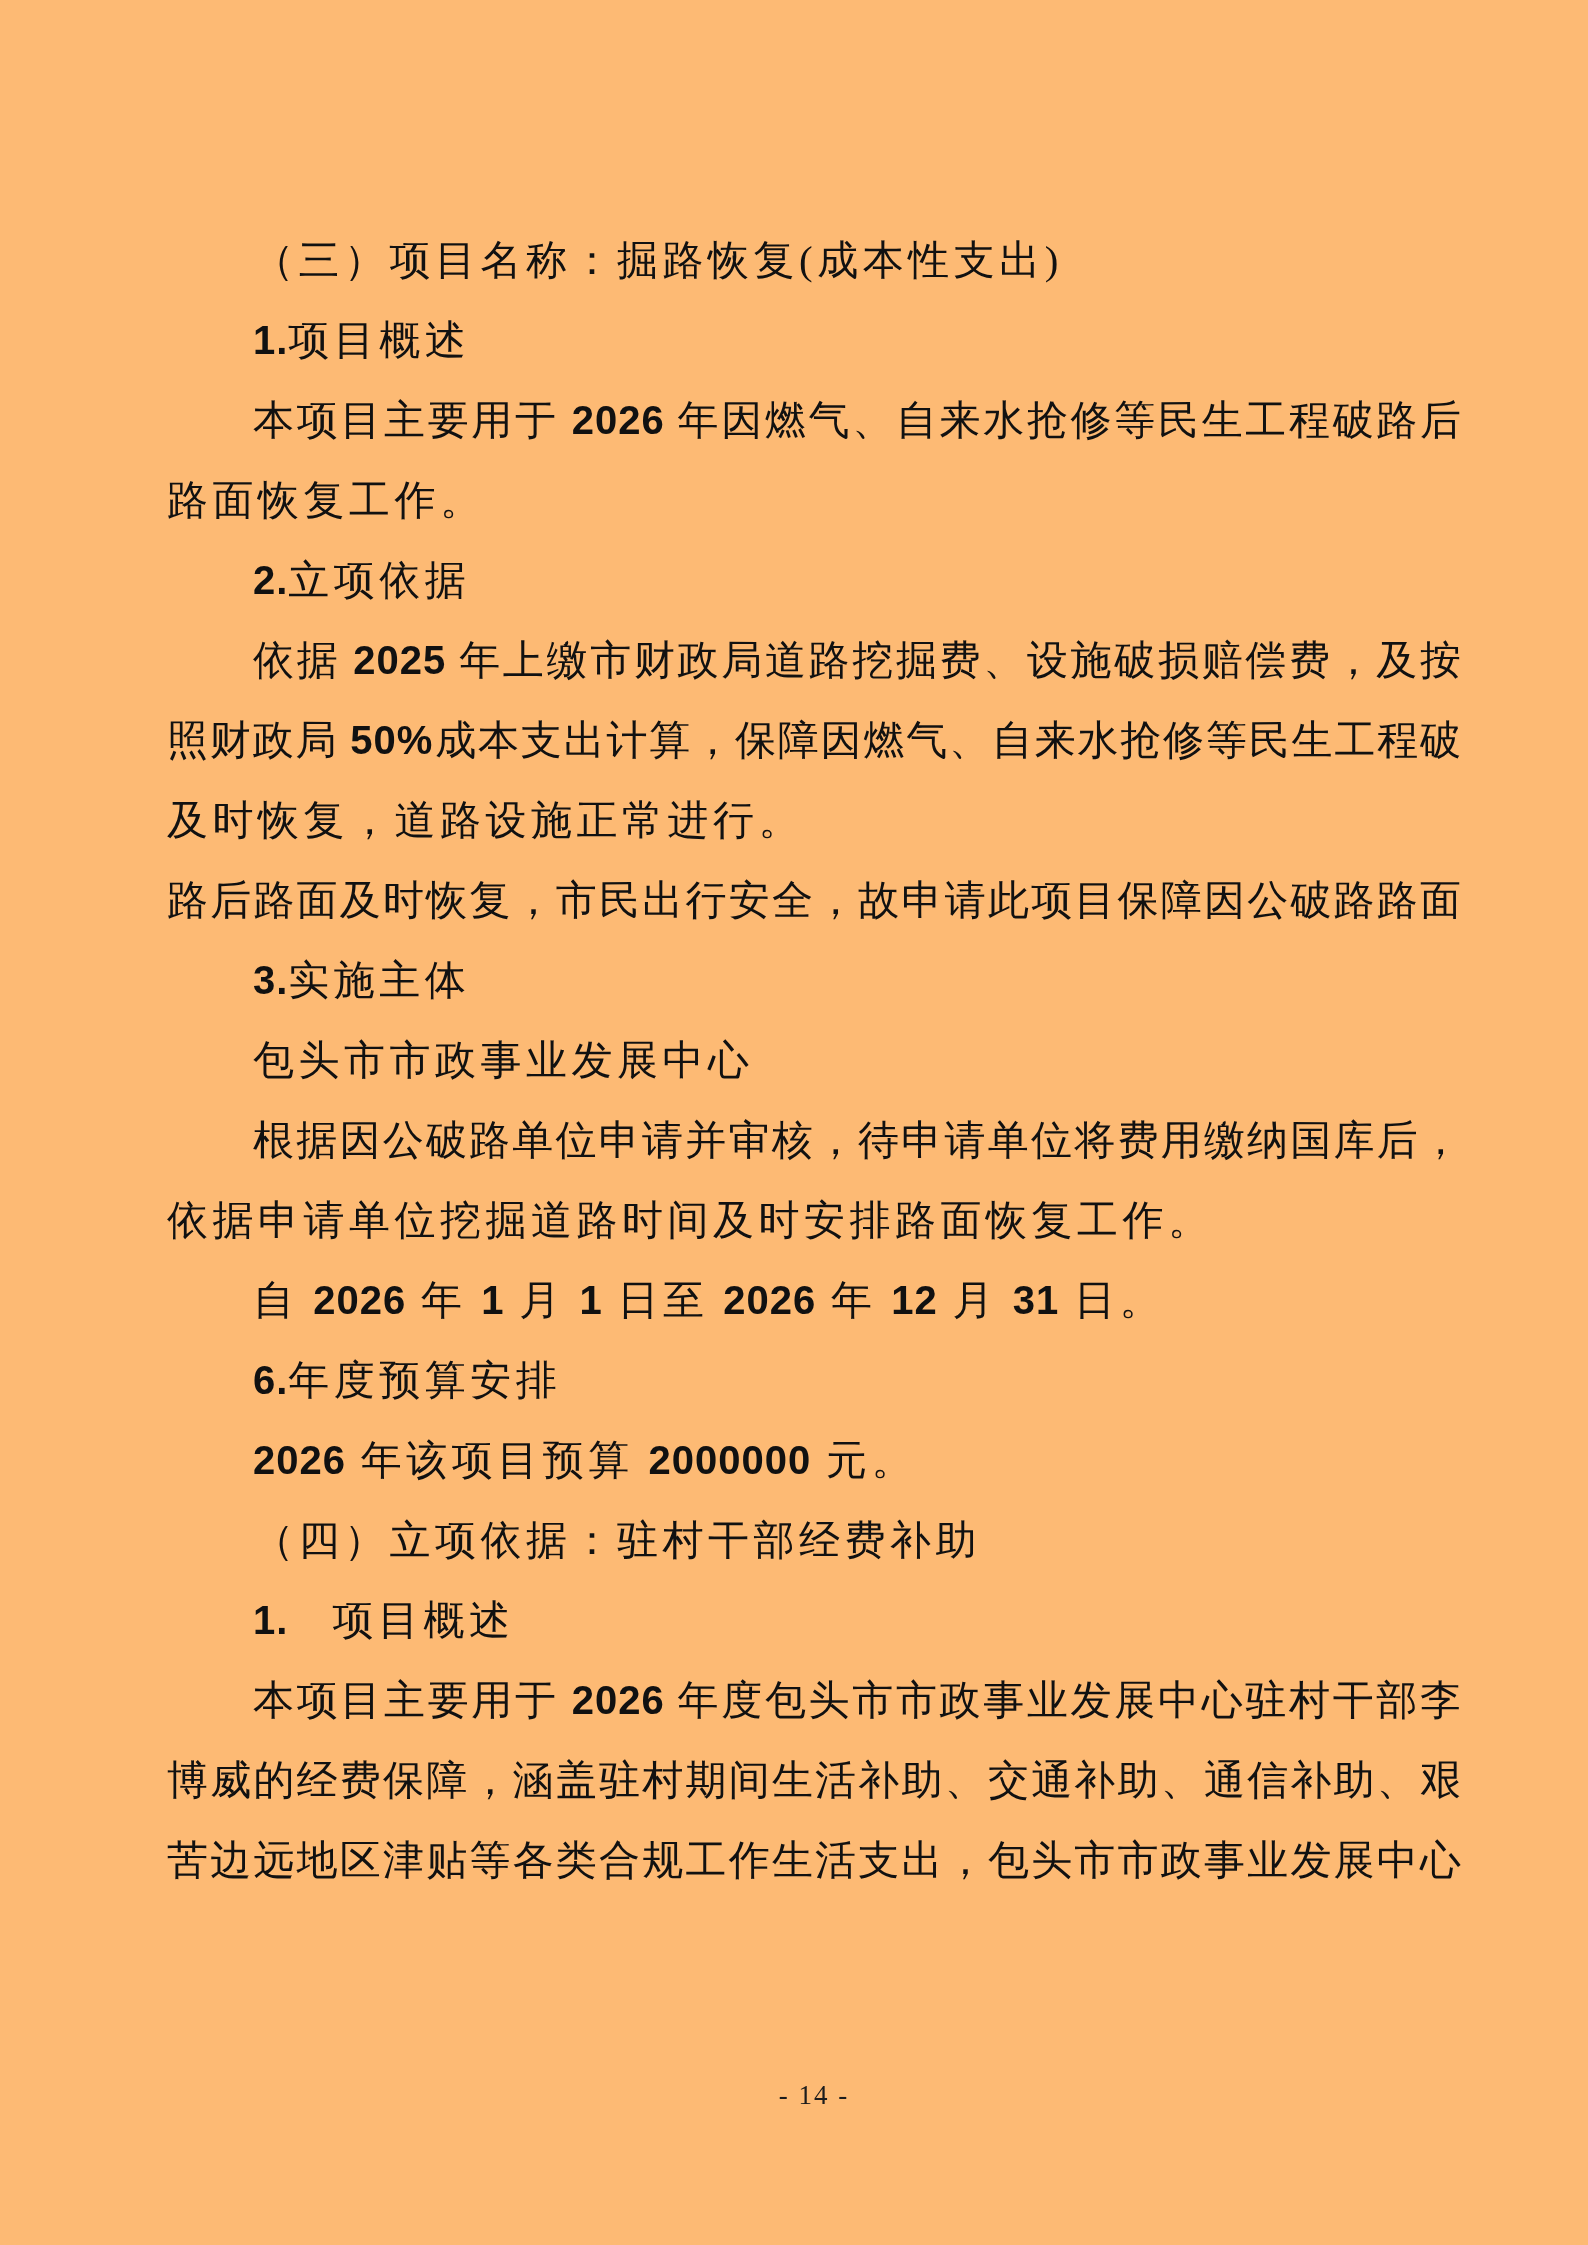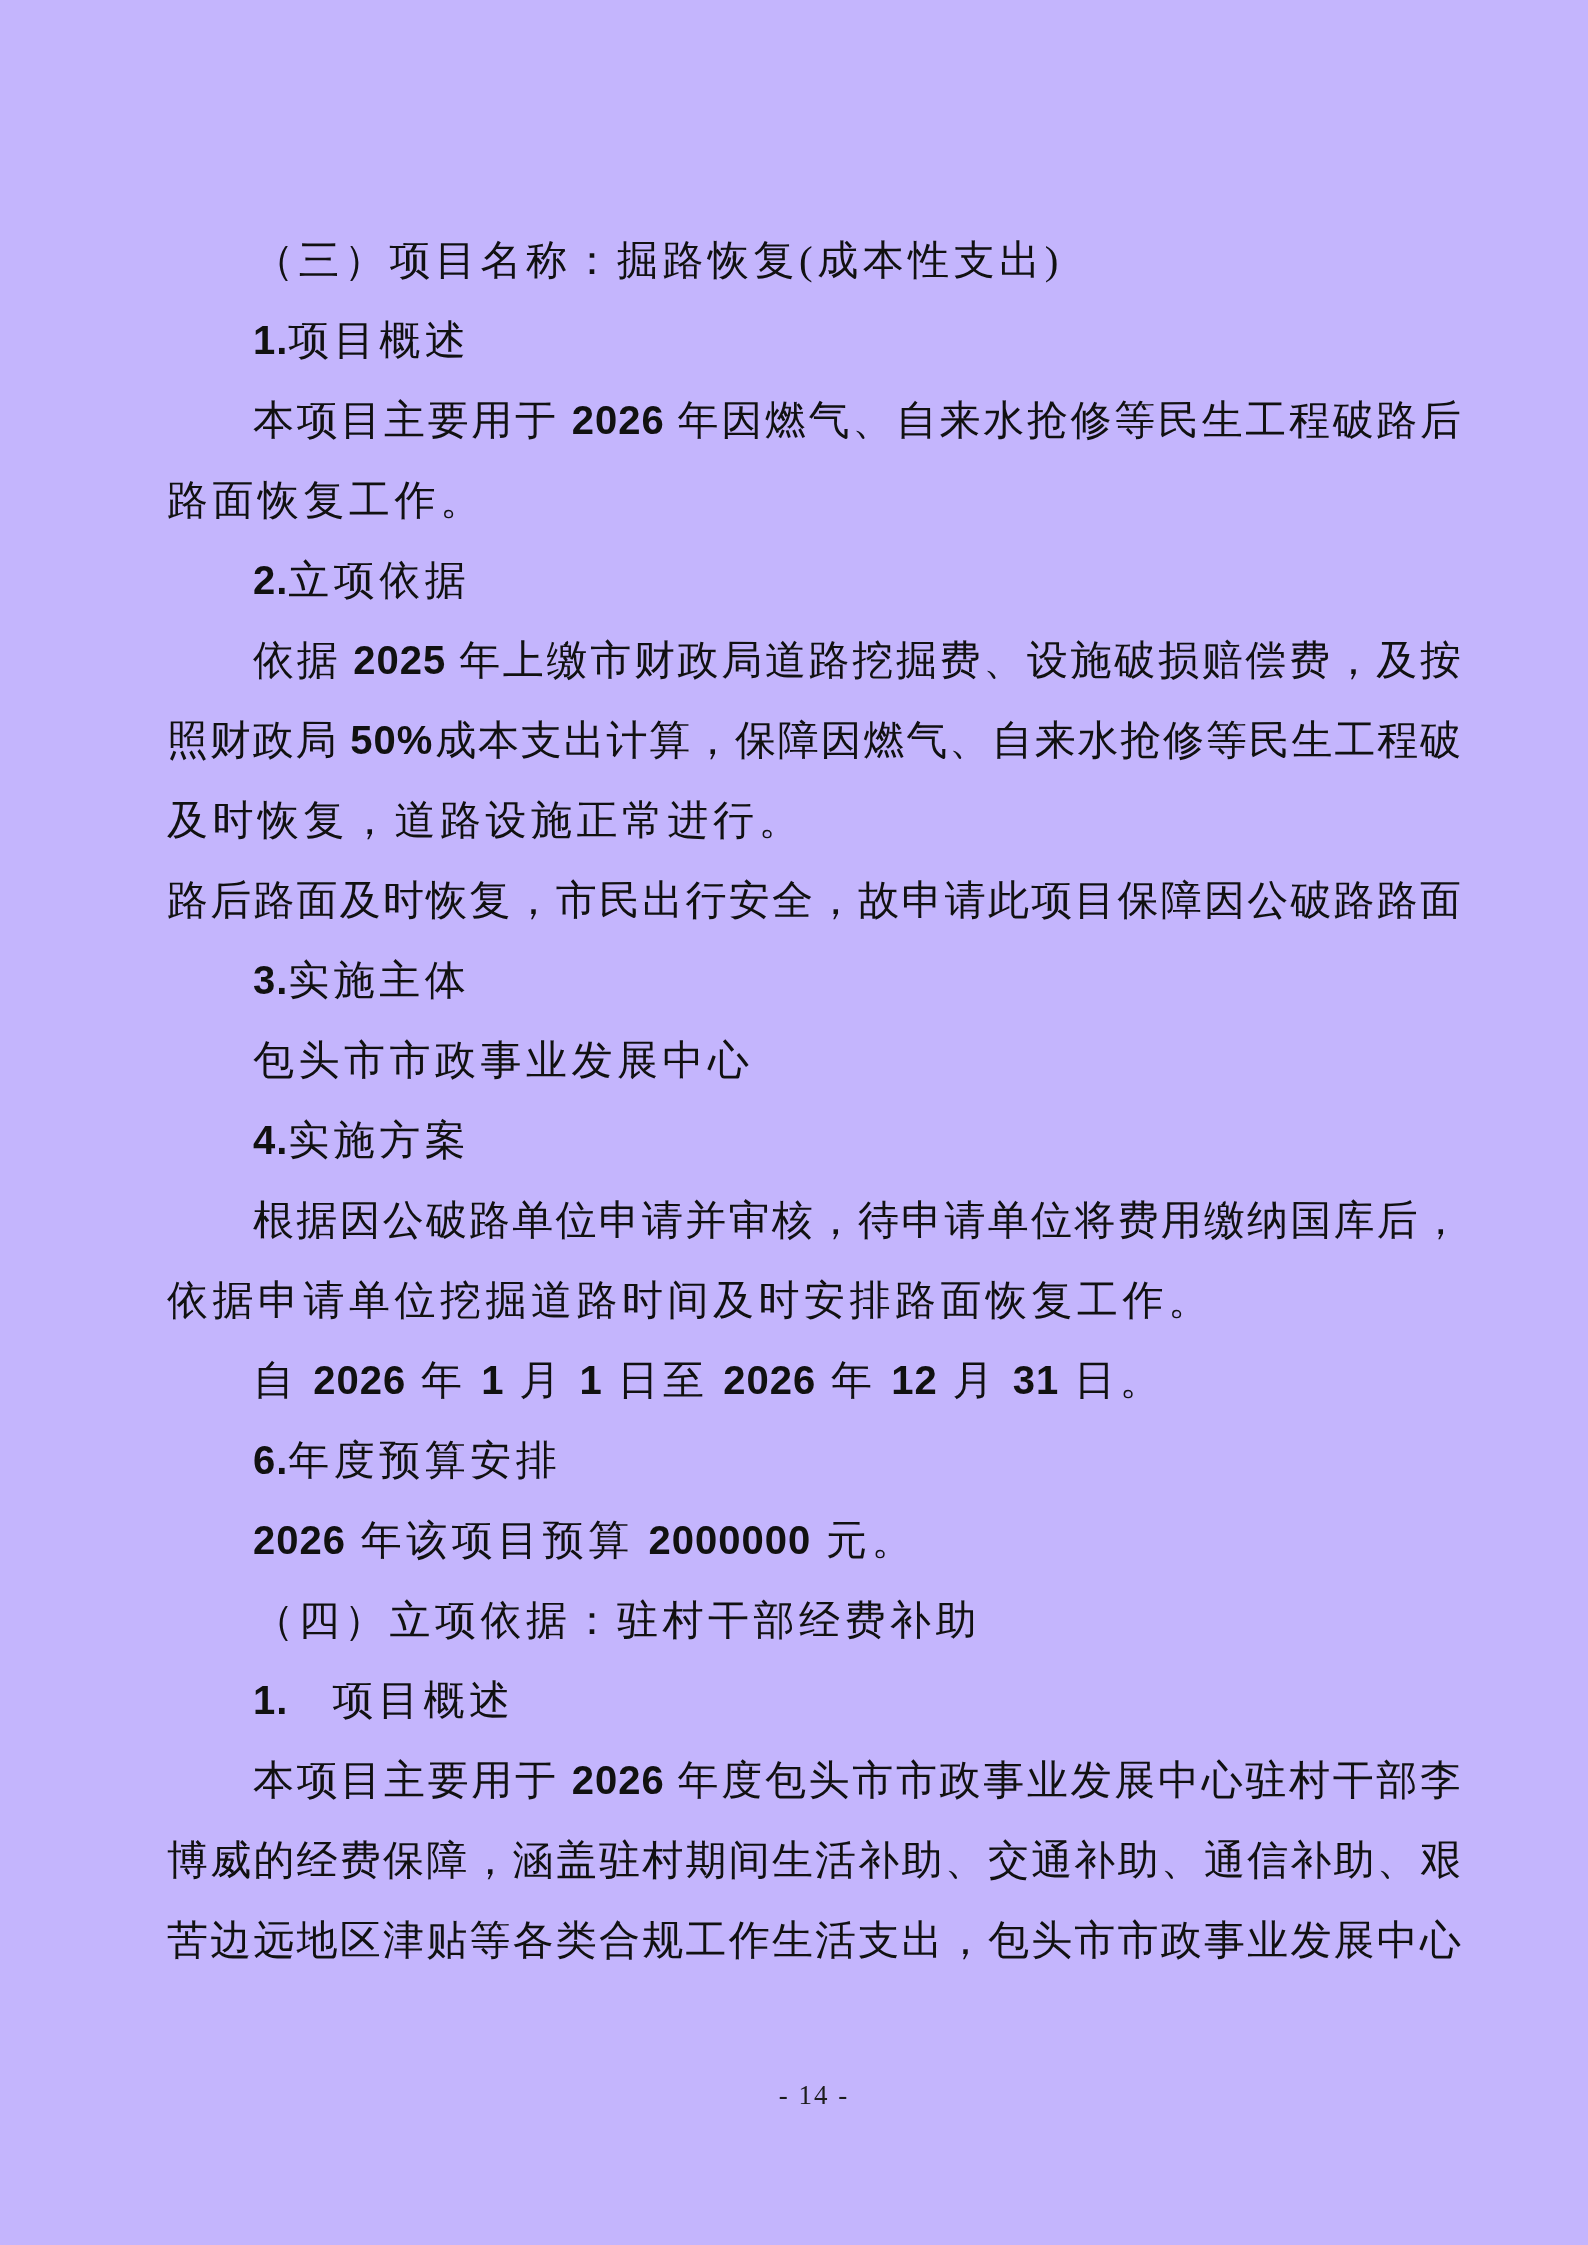--- a/index.html
+++ b/index.html
@@ -4,21 +4,21 @@
 <style>
   html, body {
     margin: 0;
     padding: 0;
     background: #ffffff;
   }
   .page {
     position: relative;
     width: 1588px;
     height: 2245px;
-    background: #c4b5fd;
+    background: #fdba74;
     overflow: hidden;
     font-family: "Liberation Serif", serif;
     color: #111111;
   }
   .doc-body {
     position: absolute;
     left: 167px;
     top: 220px;
     width: 1294px;
   }
@@ -67,21 +67,20 @@
       <div class="line indent"><span class="latin">1.</span>项目概述</div>
       <div class="line indent fill">本项目主要用于 <span class="latin">2026</span> 年因燃气、自来水抢修等民生工程破路后</div>
       <div class="line">路面恢复工作。</div>
       <div class="line indent"><span class="latin">2.</span>立项依据</div>
       <div class="line indent fill">依据 <span class="latin">2025</span> 年上缴市财政局道路挖掘费、设施破损赔偿费，及按</div>
       <div class="line fill">照财政局 <span class="latin">50%</span>成本支出计算，保障因燃气、自来水抢修等民生工程破</div>
       <div class="line">及时恢复，道路设施正常进行。</div>
       <div class="line fill">路后路面及时恢复，市民出行安全，故申请此项目保障因公破路路面</div>
       <div class="line indent"><span class="latin">3.</span>实施主体</div>
       <div class="line indent">包头市市政事业发展中心</div>
-      <div class="line indent"><span class="latin">4.</span>实施方案</div>
       <div class="line indent fill">根据因公破路单位申请并审核，待申请单位将费用缴纳国库后，</div>
       <div class="line">依据申请单位挖掘道路时间及时安排路面恢复工作。</div>
       <div class="line indent">自 <span class="latin">2026</span> 年 <span class="latin">1</span> 月 <span class="latin">1</span> 日至 <span class="latin">2026</span> 年 <span class="latin">12</span> 月 <span class="latin">31</span> 日。</div>
       <div class="line indent"><span class="latin">6.</span>年度预算安排</div>
       <div class="line indent"><span class="latin">2026</span> 年该项目预算 <span class="latin">2000000</span> 元。</div>
       <div class="line indent">（四）立项依据：驻村干部经费补助</div>
       <div class="line indent"><span class="latin">1.</span>&nbsp;&nbsp;&nbsp;项目概述</div>
       <div class="line indent fill">本项目主要用于 <span class="latin">2026</span> 年度包头市市政事业发展中心驻村干部李</div>
       <div class="line fill">博威的经费保障，涵盖驻村期间生活补助、交通补助、通信补助、艰</div>
       <div class="line fill">苦边远地区津贴等各类合规工作生活支出，包头市市政事业发展中心</div>

